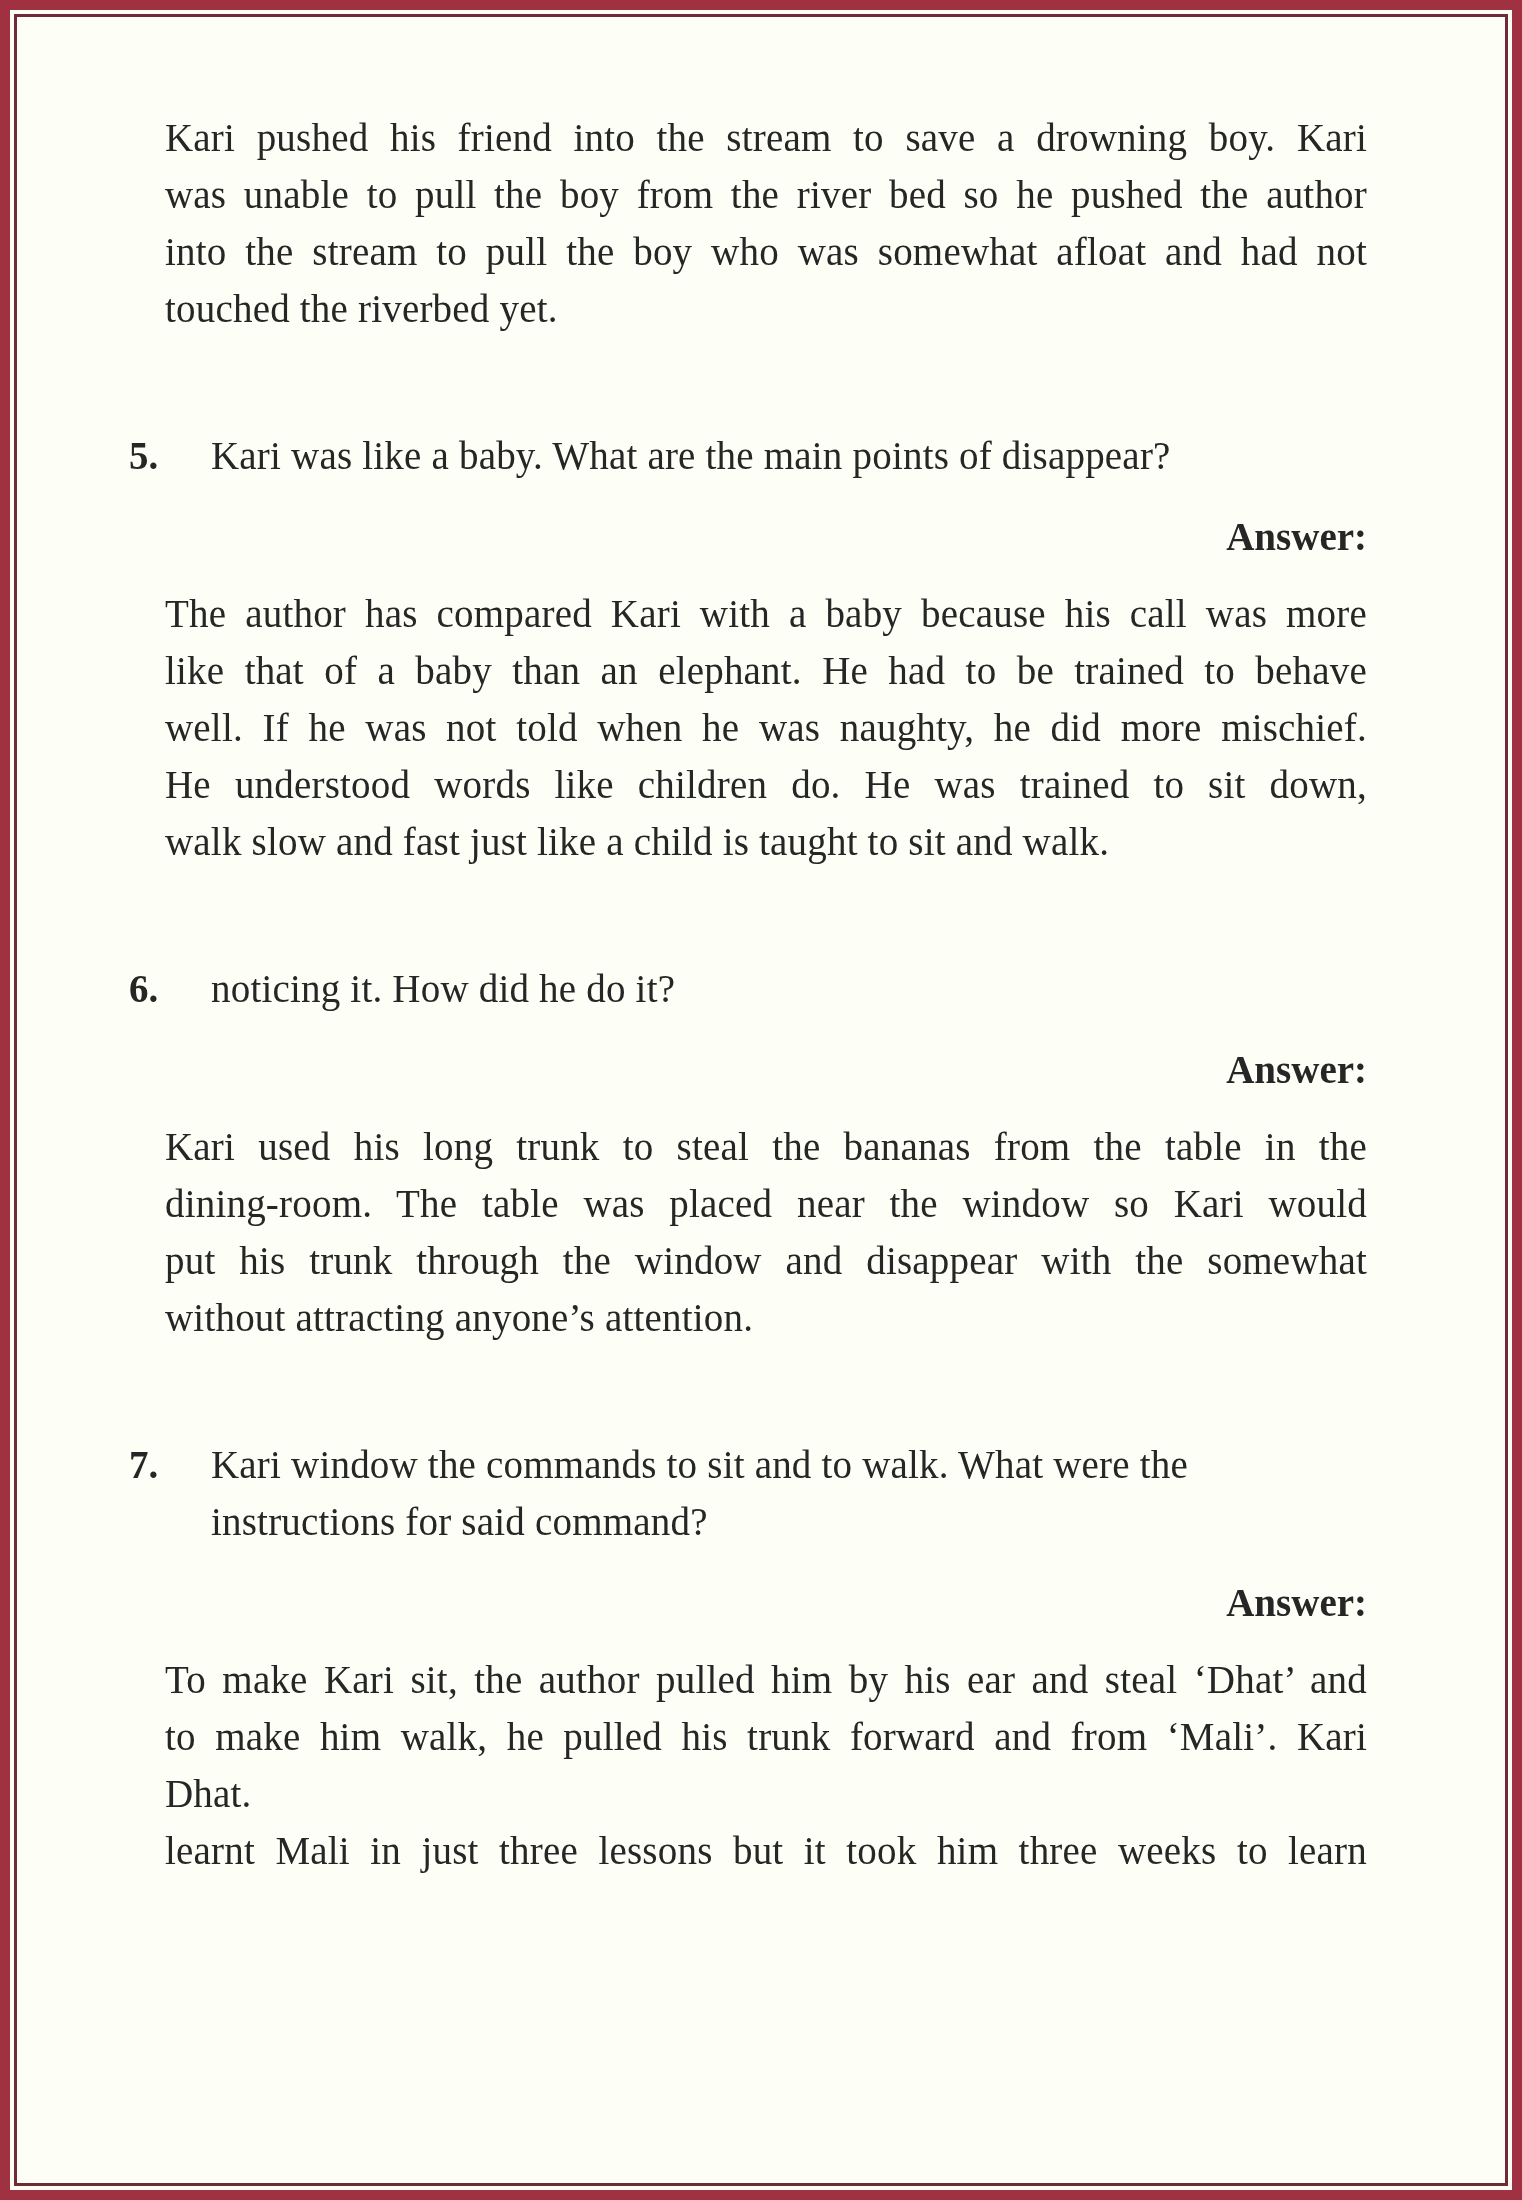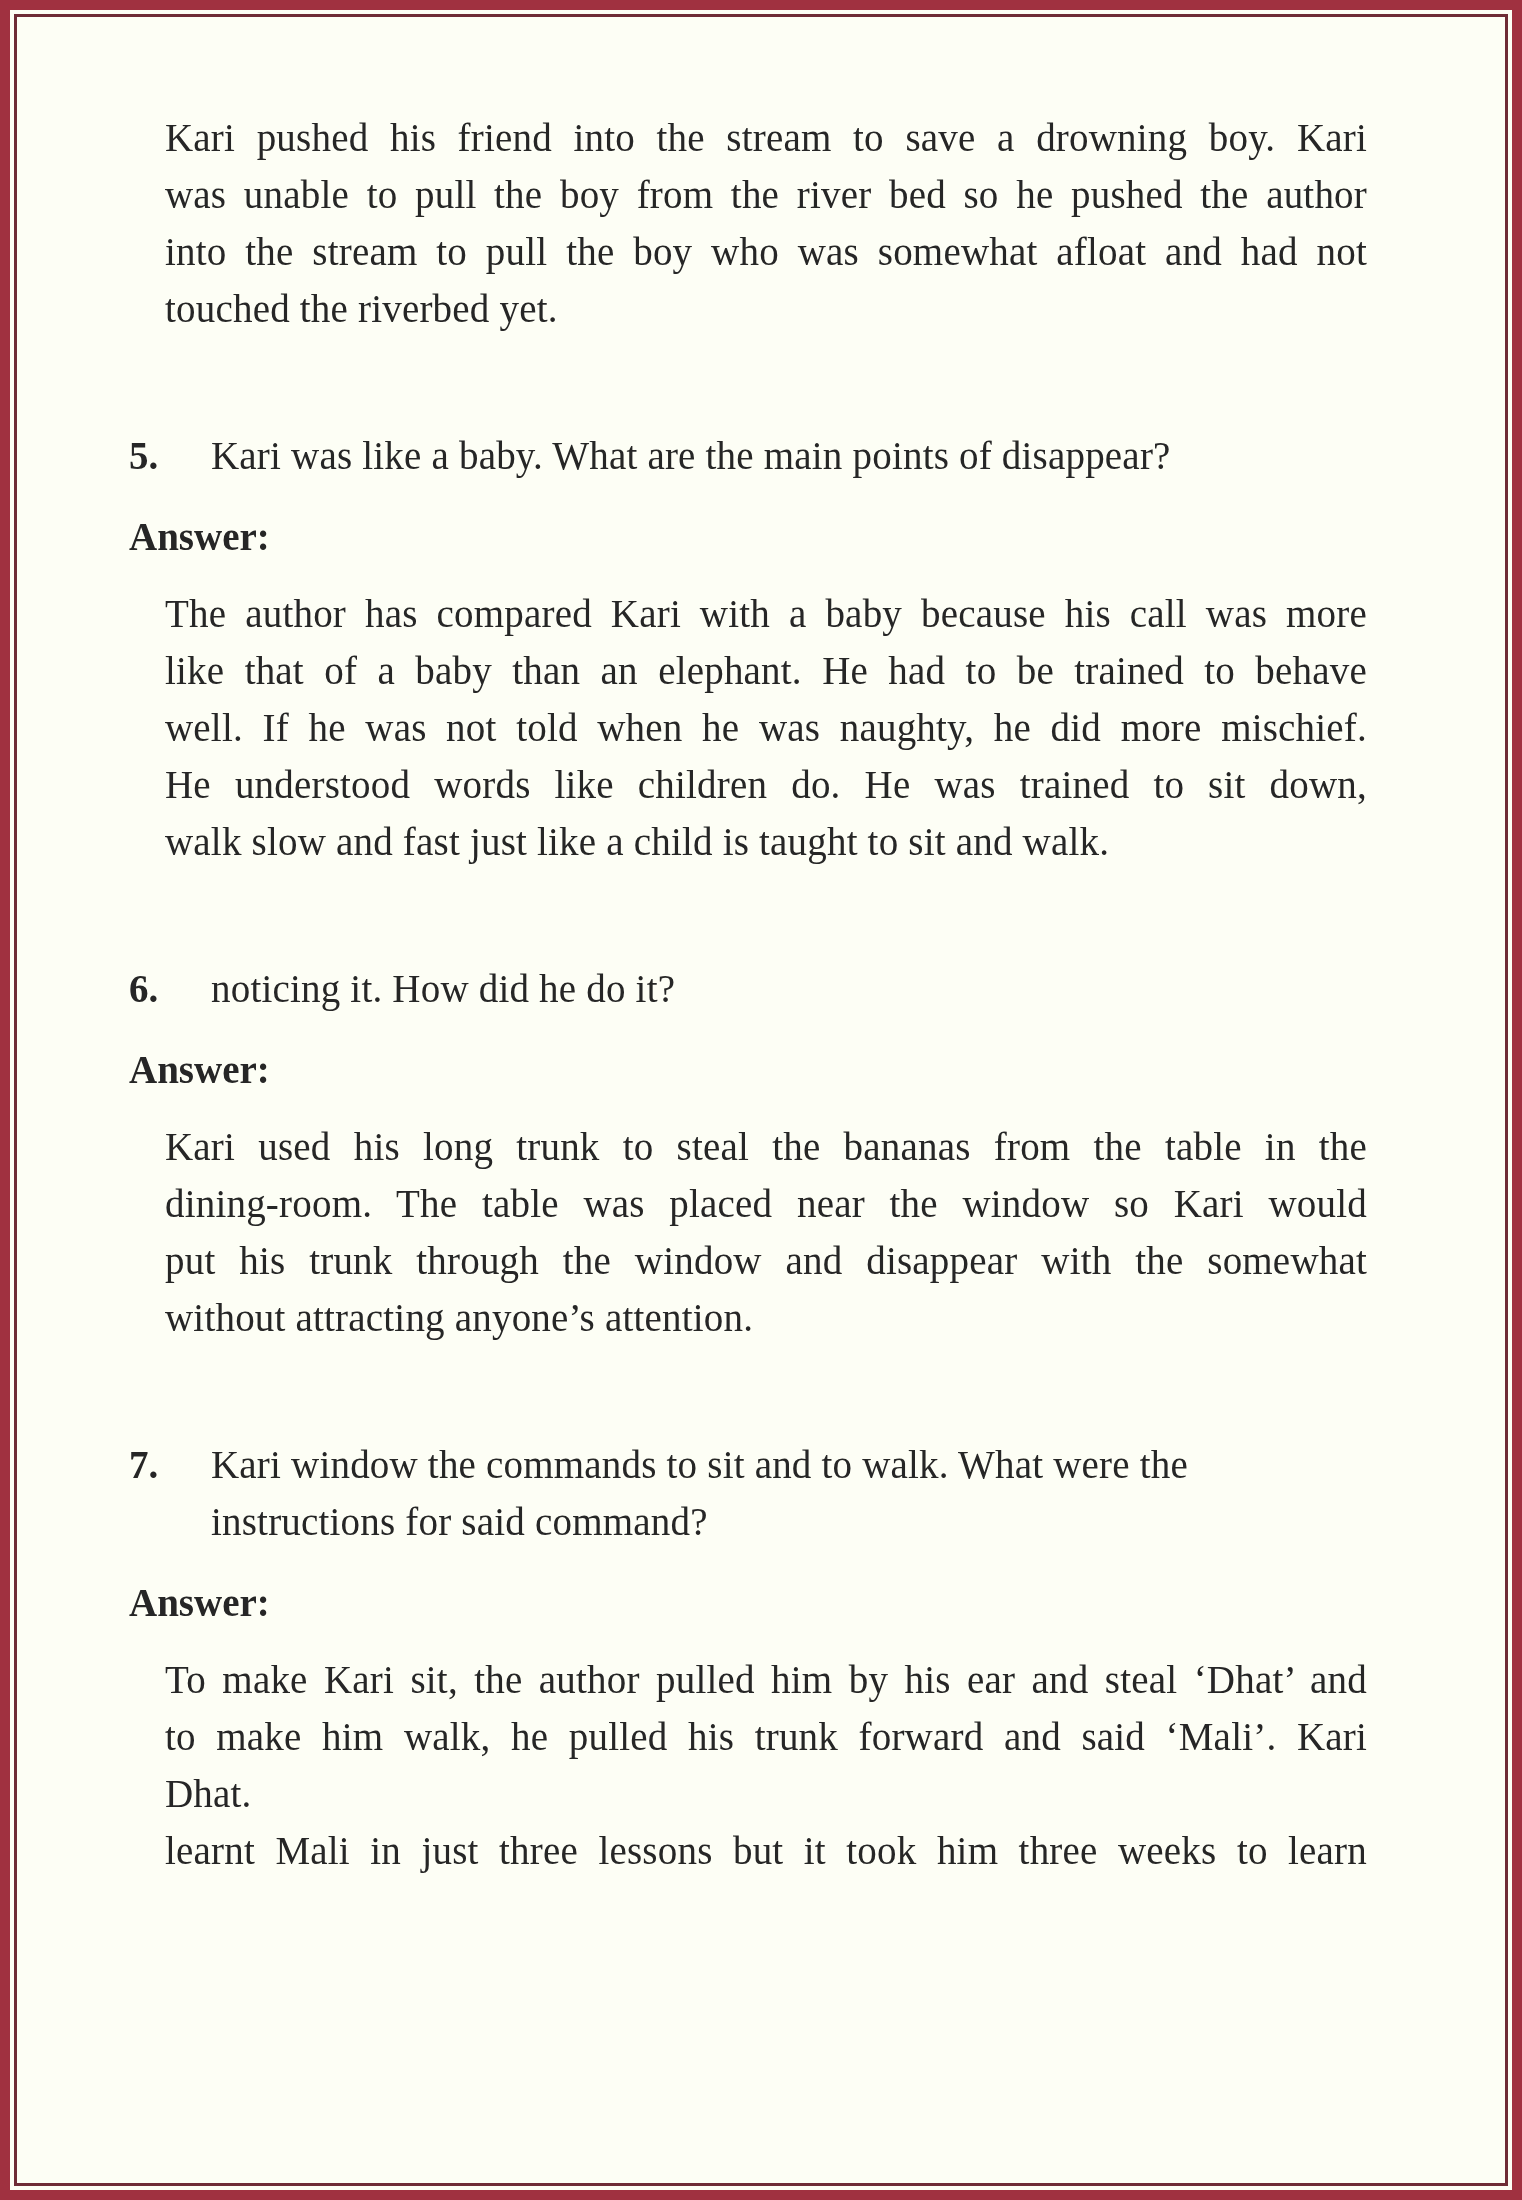--- a/index.html
+++ b/index.html
@@ -51,20 +51,21 @@
     position: absolute;
     left: 0;
     top: 0;
     font-weight: bold;
   }
   .answer-label {
     margin-top: 24px;
     font-weight: bold;
     height: 57px;
     line-height: 57px;
+    text-align: right;
   }
   .para.answer { margin-top: 20px; }
 </style>
 </head>
 <body>
 
 <div class="page">
   <div class="inner">
     <div class="content">
 
@@ -101,20 +102,20 @@
       </div>
 
       <div class="question">
         <span class="qnum">7.</span>
         <div class="line">Kari window the commands to sit and to walk. What were the</div>
         <div class="line">instructions for said command?</div>
       </div>
       <div class="answer-label">Answer:</div>
       <div class="para answer">
         <div class="line j">To make Kari sit, the author pulled him by his ear and steal ‘Dhat’ and</div>
-        <div class="line j">to make him walk, he pulled his trunk forward and said ‘Mali’. Kari</div>
+        <div class="line j">to make him walk, he pulled his trunk forward and from ‘Mali’. Kari</div>
         <div class="line">Dhat.</div>
         <div class="line j">learnt Mali in just three lessons but it took him three weeks to learn</div>
       </div>
 
     </div>
   </div>
 </div>
 
 </body></html>

